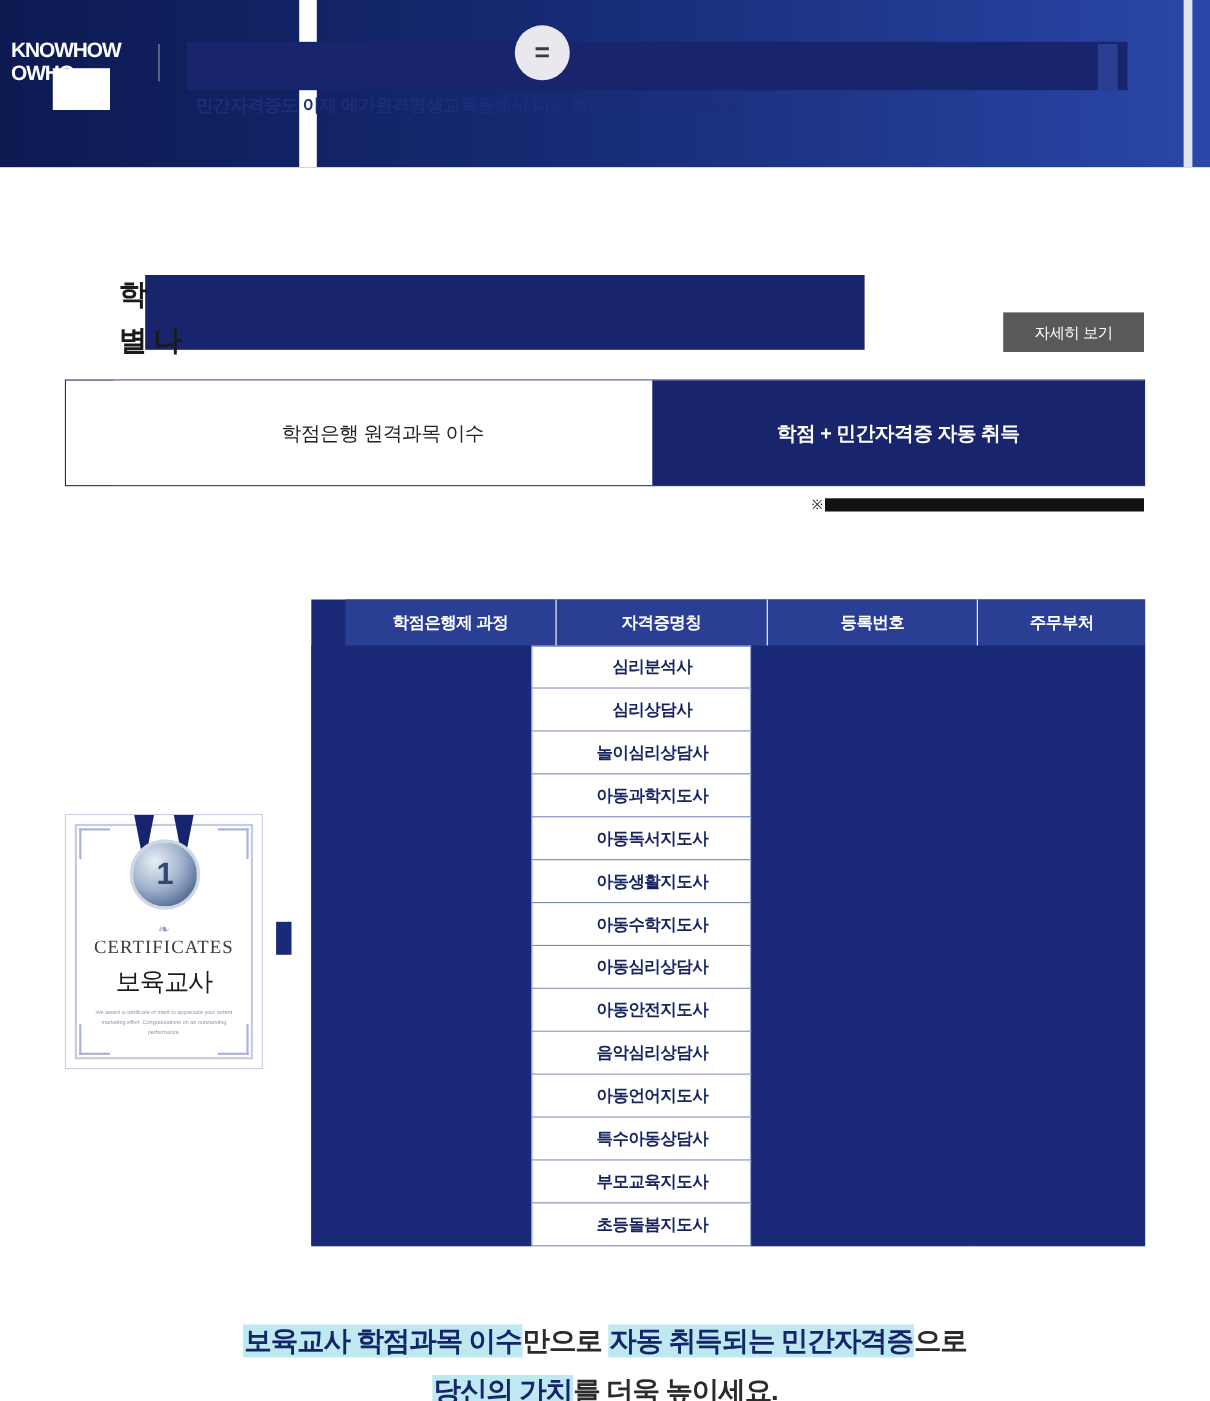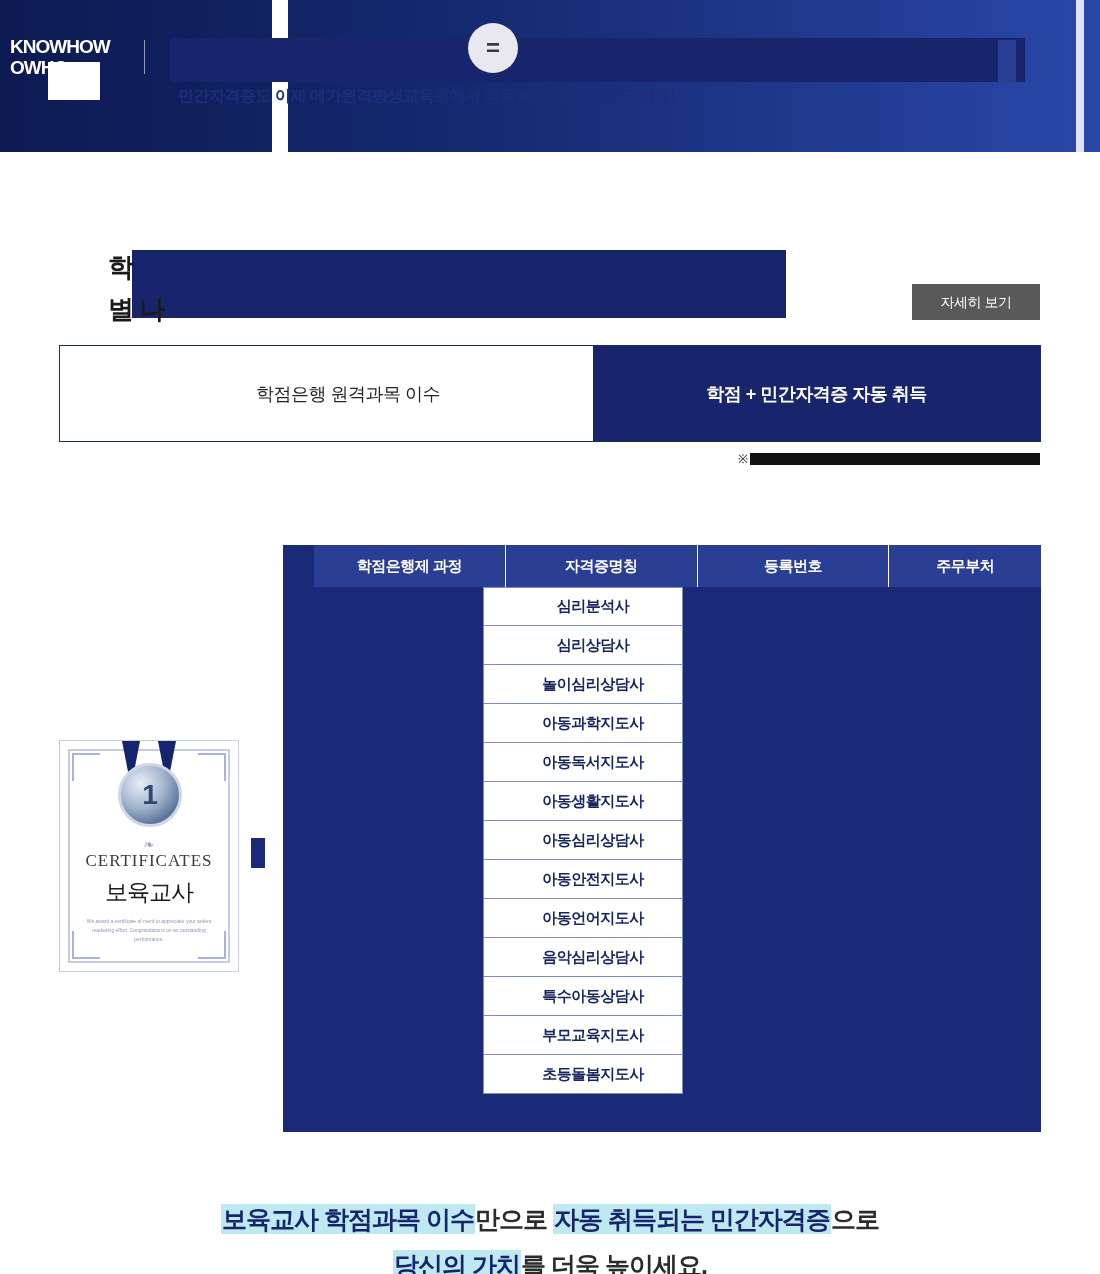--- a/index.html
+++ b/index.html
@@ -448,39 +448,45 @@
         <div class="td c4"></div>
       </div>
       <div class="tbody-row">
         <div class="td c1"></div>
         <div class="td c2">아동생활지도사</div>
         <div class="td c3"></div>
         <div class="td c4"></div>
       </div>
       <div class="tbody-row">
         <div class="td c1"></div>
+        <div class="td c2">아동수학지도사</div>
+        <div class="td c3"></div>
+        <div class="td c4"></div>
+      </div>
+      <div class="tbody-row">
+        <div class="td c1"></div>
         <div class="td c2">아동심리상담사</div>
         <div class="td c3"></div>
         <div class="td c4"></div>
       </div>
       <div class="tbody-row">
         <div class="td c1"></div>
         <div class="td c2">아동안전지도사</div>
         <div class="td c3"></div>
         <div class="td c4"></div>
       </div>
       <div class="tbody-row">
         <div class="td c1"></div>
+        <div class="td c2">음악심리상담사</div>
+        <div class="td c3"></div>
+        <div class="td c4"></div>
+      </div>
+      <div class="tbody-row">
+        <div class="td c1"></div>
         <div class="td c2">아동언어지도사</div>
-        <div class="td c3"></div>
-        <div class="td c4"></div>
-      </div>
-      <div class="tbody-row">
-        <div class="td c1"></div>
-        <div class="td c2">음악심리상담사</div>
         <div class="td c3"></div>
         <div class="td c4"></div>
       </div>
       <div class="tbody-row">
         <div class="td c1"></div>
         <div class="td c2">특수아동상담사</div>
         <div class="td c3"></div>
         <div class="td c4"></div>
       </div>
       <div class="tbody-row">

